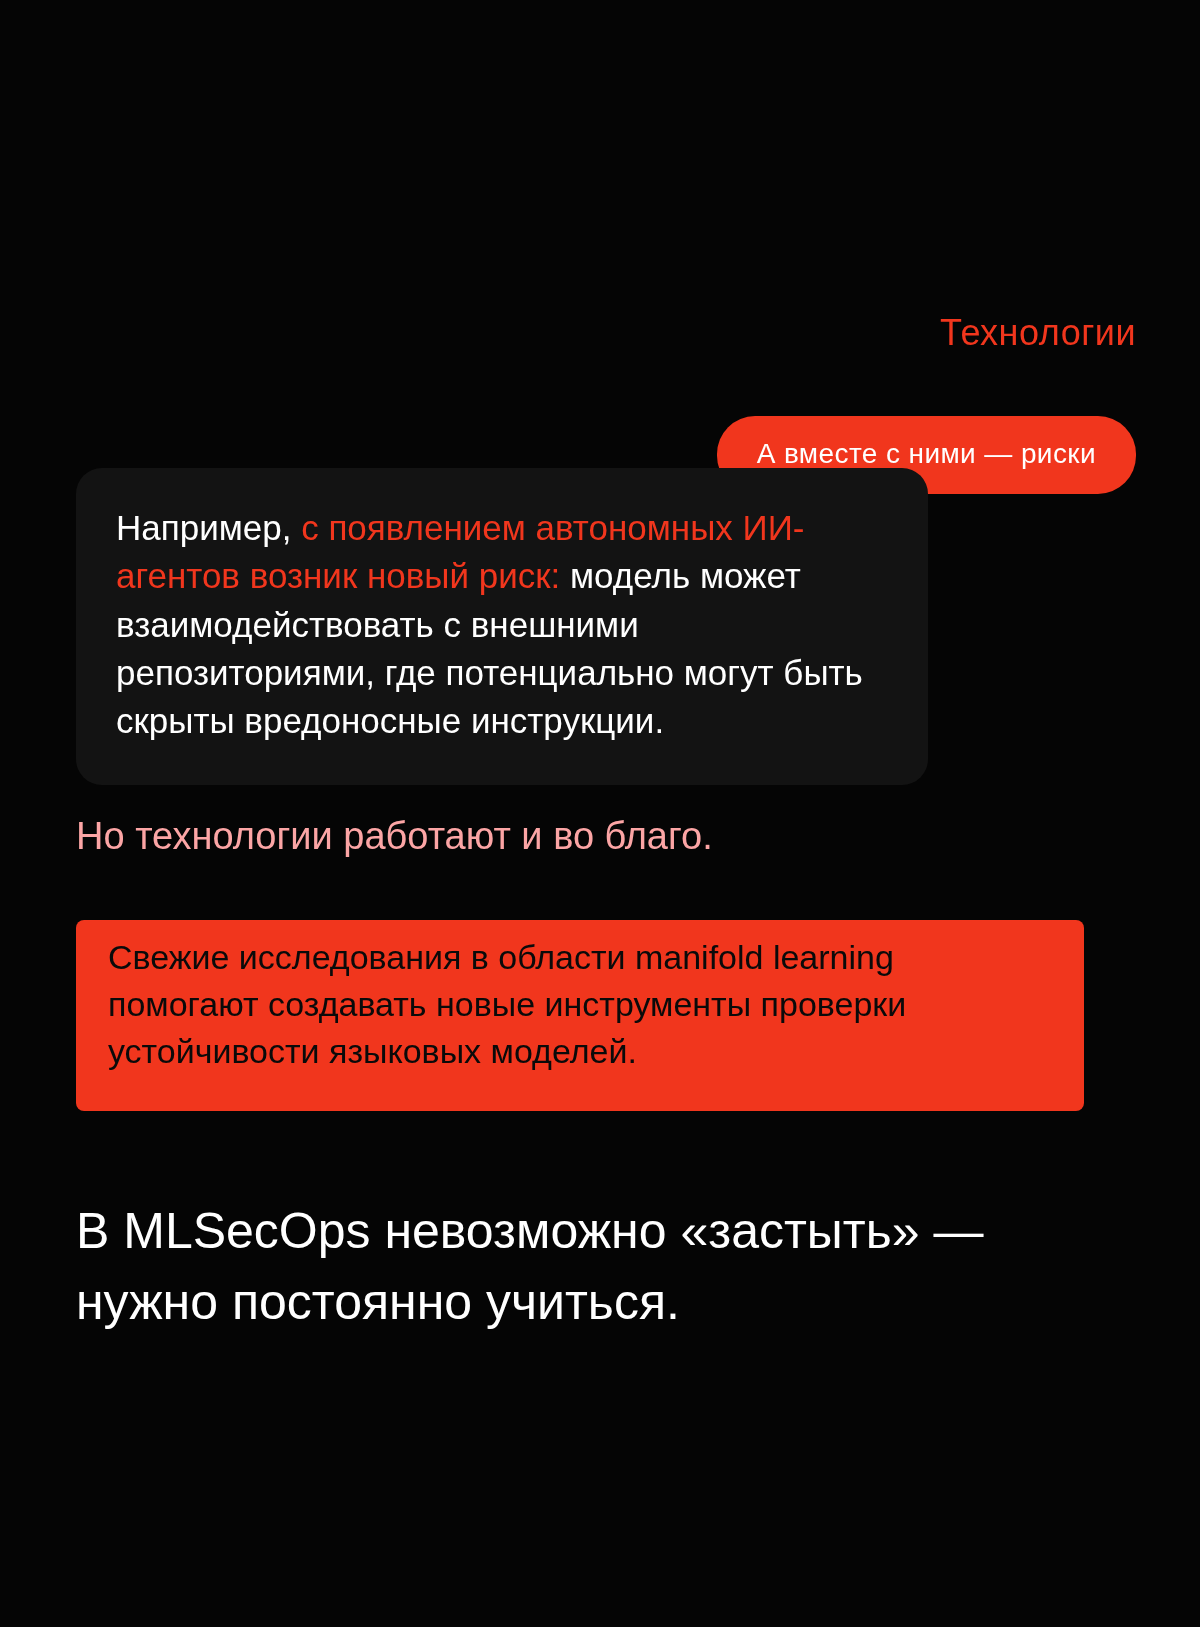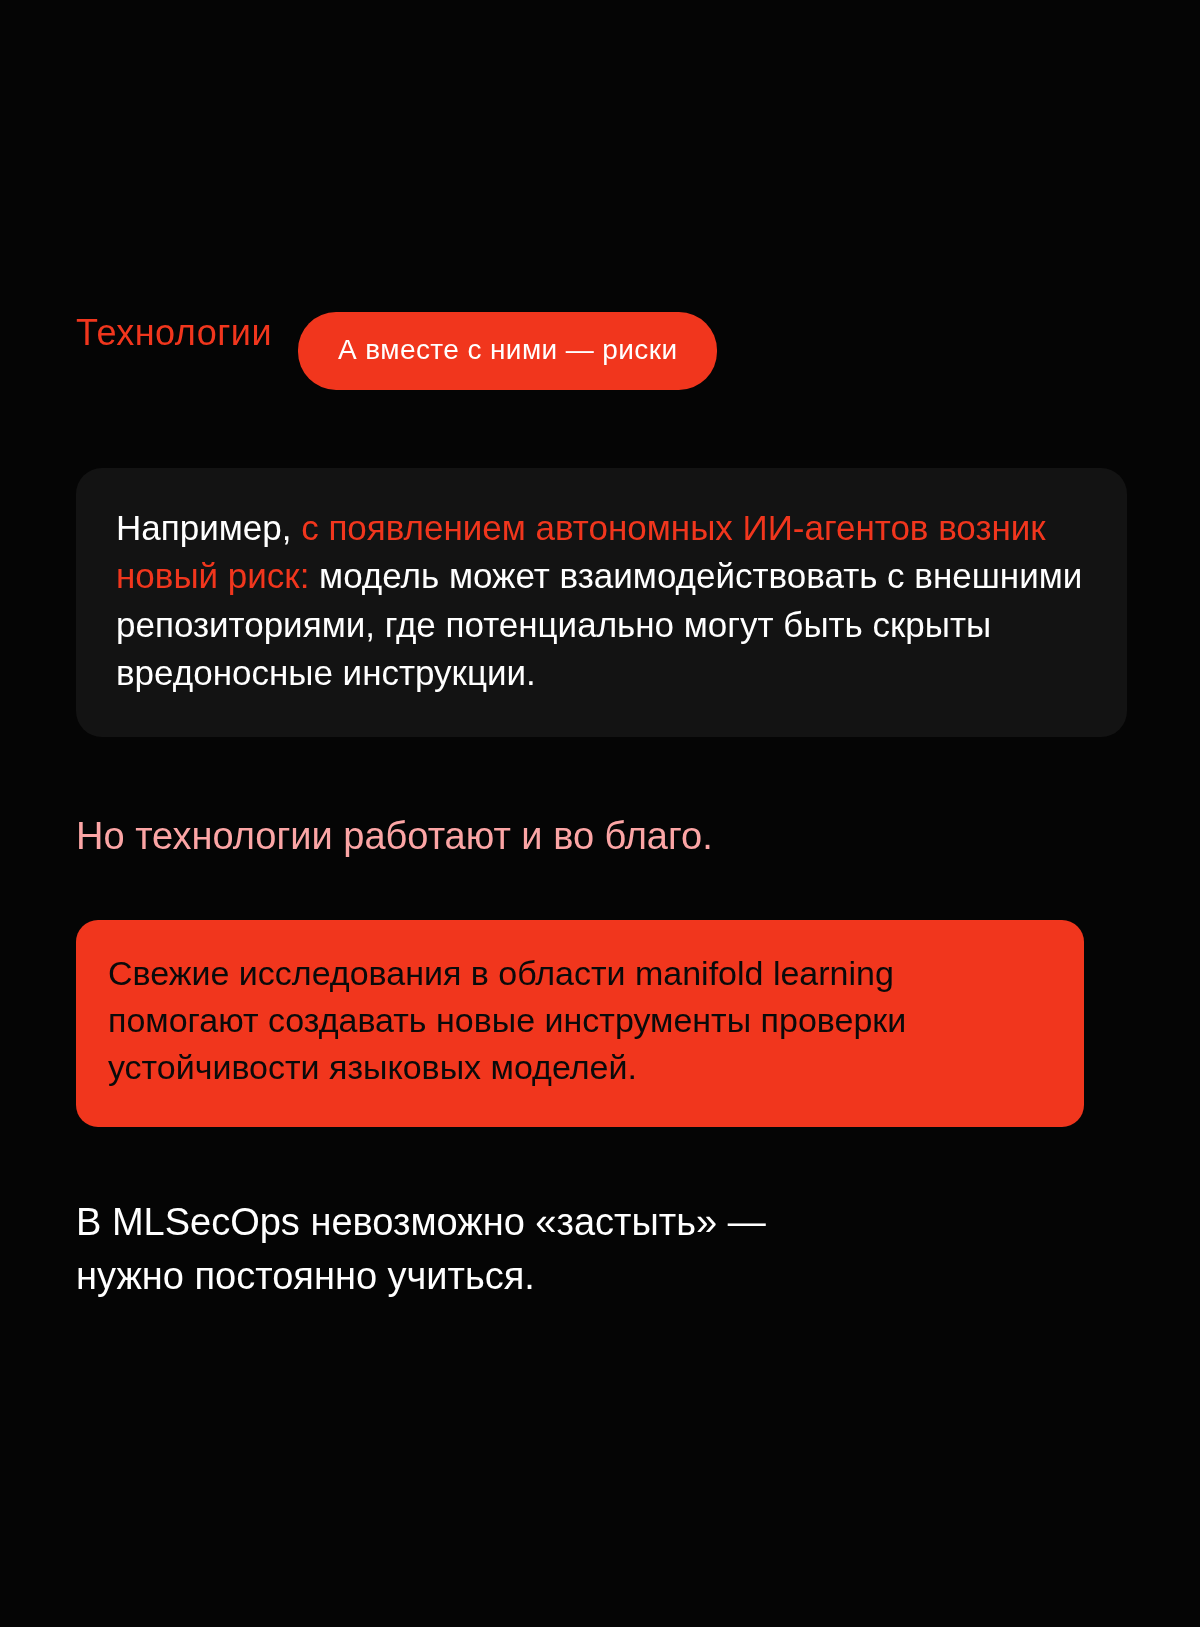--- a/index.html
+++ b/index.html
@@ -34,22 +34,23 @@
     color: #ffffff;
     white-space: pre-line;
   }
 
   .tag-row {
     position: absolute;
     left: 76px;
     top: 312px;
     width: 1060px;
     display: flex;
-    align-items: flex-start;
-    gap: 26px;
+    align-items: flex-end;
+    gap: 62px;
+    flex-direction: column;
   }
   .tag-label {
     font-size: 36px;
     font-weight: 400;
     color: #f1361d;
     letter-spacing: 0.5px;
     white-space: nowrap;
   }
   .pill {
     background: #f1361d;
@@ -60,21 +61,21 @@
     font-weight: 400;
     letter-spacing: 0.4px;
     white-space: nowrap;
     display: inline-block;
   }
 
   .card-dark {
     position: absolute;
     left: 76px;
     top: 468px;
-    width: 1051px;
+    width: 852px;
     box-sizing: border-box;
     background: #131313;
     border-radius: 26px;
     padding: 36px 40px 40px 40px;
   }
   .card-dark .body {
     font-size: 35px;
     line-height: 1.38;
     color: #ffffff;
   }
@@ -93,36 +94,36 @@
     font-weight: 400;
   }
 
   .card-red {
     position: absolute;
     left: 76px;
     top: 920px;
     width: 1008px;
     box-sizing: border-box;
     background: #f1361d;
-    border-radius: 22px;
-    padding: 30px 32px 36px 32px;
+    border-radius: 8px;
+    padding: 14px 32px 36px 32px;
   }
   .card-red .body {
     font-size: 34px;
     line-height: 1.38;
     color: #0a0a0a;
     font-weight: 400;
   }
 
   .closing {
     position: absolute;
     left: 76px;
     top: 1196px;
     width: 1040px;
-    font-size: 38px;
+    font-size: 50px;
     line-height: 1.42;
     color: #ffffff;
     white-space: pre-line;
   }
 </style>
 </head>
 <body>
 
 <div class="page">
 

